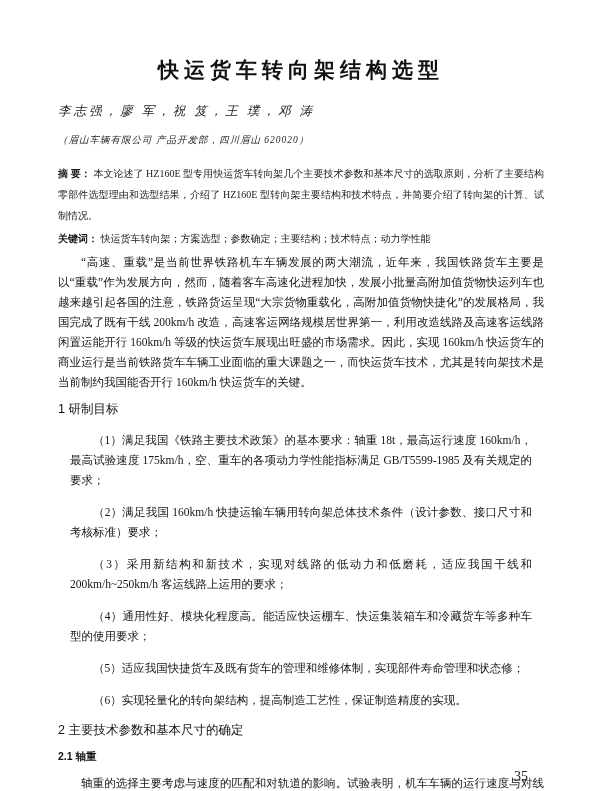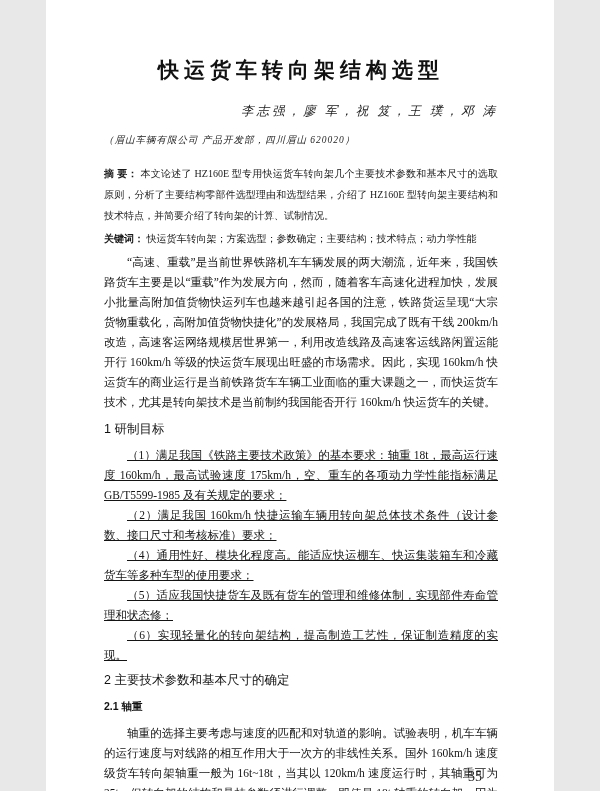--- a/index.html
+++ b/index.html
@@ -2,40 +2,40 @@
 <html><head>
 <meta charset="utf-8">
 <style>
   html, body {
     margin: 0;
     padding: 0;
     background: #e8e8e8;
   }
   .page {
     position: relative;
-    width: 508px;
+    width: 600px;
     height: 791px;
     margin: 0 auto;
     background: #ffffff;
     color: #1a1a1a;
     font-family: "Liberation Serif", "DejaVu Serif", serif;
     overflow: hidden;
     box-sizing: border-box;
     padding: 44px 56px 0 58px;
   }
   .title {
     text-align: center;
     font-size: 21px;
     font-weight: bold;
     letter-spacing: 5px;
     margin-top: 12px;
     color: #111;
   }
   .authors {
-    text-align: right;
+    text-align: left;
     font-size: 12.5px;
     font-style: italic;
     letter-spacing: 3px;
     margin-top: 19px;
     color: #222;
   }
   .affiliation {
     text-align: left;
     font-size: 9.5px;
     font-style: italic;
@@ -84,23 +84,22 @@
     font-size: 10.5px;
     margin-top: 11px;
     color: #111;
   }
   .items { margin-top: 7px; }
   .item {
     font-size: 11.5px;
     line-height: 20px;
     text-align: justify;
     text-indent: 2em;
-    margin: 0;
+    margin: 12px;
     color: #141414;
-    text-decoration: underline;
   }
   .sub-para { margin-top: 9px; }
   .page-number {
     position: absolute;
     right: 72px;
     bottom: 6px;
     font-size: 14px;
     color: #222;
   }
 </style>
@@ -126,20 +125,21 @@
   </div>
 
   <p class="bodytext para-gap">“高速、重载”是当前世界铁路机车车辆发展的两大潮流，近年来，我国铁路货车主要是以“重载”作为发展方向，然而，随着客车高速化进程加快，发展小批量高附加值货物快运列车也越来越引起各国的注意，铁路货运呈现“大宗货物重载化，高附加值货物快捷化”的发展格局，我国完成了既有干线 200km/h 改造，高速客运网络规模居世界第一，利用改造线路及高速客运线路闲置运能开行 160km/h 等级的快运货车展现出旺盛的市场需求。因此，实现 160km/h 快运货车的商业运行是当前铁路货车车辆工业面临的重大课题之一，而快运货车技术，尤其是转向架技术是当前制约我国能否开行 160km/h 快运货车的关键。</p>
 
 
   <div class="sec-heading sec1-heading">1 研制目标</div>
 
   <div class="items">
     <p class="item">（1）满足我国《铁路主要技术政策》的基本要求：轴重 18t，最高运行速度 160km/h，最高试验速度 175km/h，空、重车的各项动力学性能指标满足 GB/T5599-1985 及有关规定的要求；</p>
     <p class="item">（2）满足我国 160km/h 快捷运输车辆用转向架总体技术条件（设计参数、接口尺寸和考核标准）要求；</p>
+    <p class="item">（3）采用新结构和新技术，实现对线路的低动力和低磨耗，适应我国干线和 200km/h~250km/h 客运线路上运用的要求；</p>
     <p class="item">（4）通用性好、模块化程度高。能适应快运棚车、快运集装箱车和冷藏货车等多种车型的使用要求；</p>
     <p class="item">（5）适应我国快捷货车及既有货车的管理和维修体制，实现部件寿命管理和状态修；</p>
     <p class="item">（6）实现轻量化的转向架结构，提高制造工艺性，保证制造精度的实现。</p>
   </div>
 
   <div class="sec-heading sec2-heading">2 主要技术参数和基本尺寸的确定</div>
 
   <div class="sub-heading">2.1 轴重</div>
 
   <p class="bodytext sub-para">轴重的选择主要考虑与速度的匹配和对轨道的影响。试验表明，机车车辆的运行速度与对线路的相互作用大于一次方的非线性关系。国外 160km/h 速度级货车转向架轴重一般为 16t~18t，当其以 120km/h 速度运行时，其轴重可为 25t，但转向架的结构和悬挂参数须进行调整，即使是 18t 轴重的转向架，因为轮轨伤损的原因，欧洲大部分国家也是限速的。因此，18t 轴重能持续运行 160km/h 的转向架技术具有世界先进水</p>

